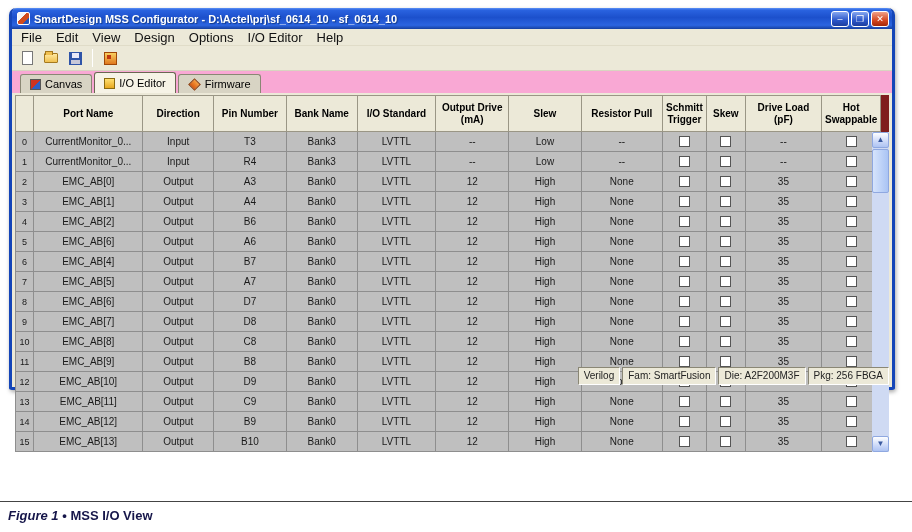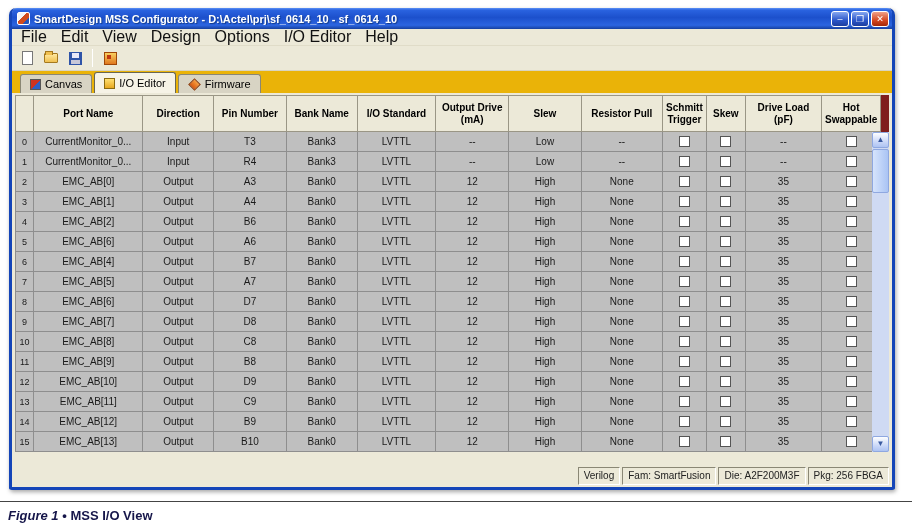--- a/index.html
+++ b/index.html
@@ -1,52 +1,52 @@
 <!DOCTYPE html>
 <html><head>
 <meta charset="utf-8">
 <style>
   * { box-sizing: border-box; margin: 0; padding: 0; }
   html,body { background:#fff; }
   body { font-family:"Liberation Sans", sans-serif; width:912px; height:532px; overflow:hidden; position:relative; }
 
   
-  .window { position:absolute; left:9px; top:8px; width:886px; height:482px;
+  .window { position:absolute; left:9px; top:8px; width:886px; height:382px;
             border:3px solid #1445b8; border-top:none; border-radius:7px 7px 3px 3px;
             background:#ece9d8; box-shadow:1px 2px 4px rgba(0,0,0,.35); }
   .titlebar { height:21px; border-radius:5px 5px 0 0; display:flex; align-items:center; padding:0 3px 0 5px;
               background:linear-gradient(180deg,#5c91f5 0%,#2a63e0 10%,#1c50cc 45%,#2c65e0 82%,#16409f 100%); }
   .app-icon { width:13px; height:13px; border-radius:2px; margin-right:4px;
               background:linear-gradient(135deg,#f5f5f5 0 40%,#d04b1e 40% 70%,#2255bb 70% 100%); border:1px solid #fff; }
   .title-text { color:#fff; font-size:11px; font-weight:bold; text-shadow:1px 1px 1px #103a8a; flex:1;
                 white-space:nowrap; overflow:hidden; }
   .tb-btns { display:flex; gap:2px; }
   .tb-btn { width:18px; height:16px; border:1px solid #fff; border-radius:3px; color:#fff; font-size:9px;
             line-height:14px; text-align:center; background:linear-gradient(#86a7f0,#2a55c8 60%,#1b3d9e); cursor:pointer; }
   .tb-btn.close { background:linear-gradient(#f0a088,#d4461f 60%,#a32708); }
 
   .menubar { height:17px; display:flex; align-items:center; background:#ece9d8; border-bottom:1px solid #e0dcc8;
-             font-size:16px; padding-left:2px; }
+             font-size:13px; padding-left:2px; }
   .menu-item { padding:1px 7px; color:#111; cursor:default; }
 
   .toolbar { height:25px; display:flex; align-items:center; gap:4px; padding-left:5px;
              background:#ece9d8; border-bottom:1px solid #d8d4c0; }
   .tool-btn { width:20px; height:20px; display:flex; align-items:center; justify-content:center; border:1px solid transparent; }
   .tool-sep { width:1px; height:18px; background:#c8c4b0; margin:0 3px; border-right:1px solid #fff; }
   .ic-new { width:11px; height:14px; background:#fff; border:1px solid #777; }
   .ic-folder { width:14px; height:10px; background:linear-gradient(#ffe9a0,#f0c050); border:1px solid #a5791e; border-radius:1px; position:relative; }
   .ic-folder:before { content:""; position:absolute; top:-3px; left:0; width:6px; height:3px; background:#f0c050; border:1px solid #a5791e; border-bottom:none; }
   .ic-save { width:13px; height:13px; background:#2f54a8; position:relative; }
   .ic-save:before { content:""; position:absolute; top:1px; left:3px; width:7px; height:5px; background:#e8e8f8; }
   .ic-save:after { content:""; position:absolute; bottom:1px; left:2px; width:9px; height:4px; background:#c8c8d8; }
   .ic-generate { width:13px; height:13px; background:linear-gradient(#f8d060,#e07820); border:1px solid #a04808; position:relative; }
   .ic-generate:before { content:""; position:absolute; top:2px; left:2px; width:4px; height:4px; background:#c03810; }
 
   
-  .tabbar { height:22px; display:flex; align-items:flex-end; padding-left:8px; gap:2px; background:#eab308; }
+  .tabbar { height:22px; display:flex; align-items:flex-end; padding-left:8px; gap:2px; background:#f9a8d4; }
   .tab { display:flex; align-items:center; gap:4px; height:19px; padding:0 9px; font-size:11px;
          border:1px solid #8a8774; border-bottom:none; border-radius:3px 3px 0 0; background:#d8d4c4; cursor:pointer; }
   .tab.active { background:#f6f3e6; height:21px; font-weight:normal; border-color:#6a6752; }
   .ic-canvas { width:11px; height:11px; background:linear-gradient(135deg,#cc3322 0 50%,#2a60c8 50% 100%); border:1px solid #555; }
   .ic-ioedit { width:11px; height:11px; background:linear-gradient(#ffe070,#e8a820); border:1px solid #8a6a10; }
   .ic-firmware { width:9px; height:9px; background:linear-gradient(#f8a040,#d85810); border:1px solid #8a3808; transform:rotate(45deg); margin:0 2px; }
 
   
   .table-wrap { position:relative; margin:2px 3px 0 3px; height:357px; background:#7f1d1d; }
   table.io { border-collapse:collapse; table-layout:fixed; width:866px; font-size:10px; }

